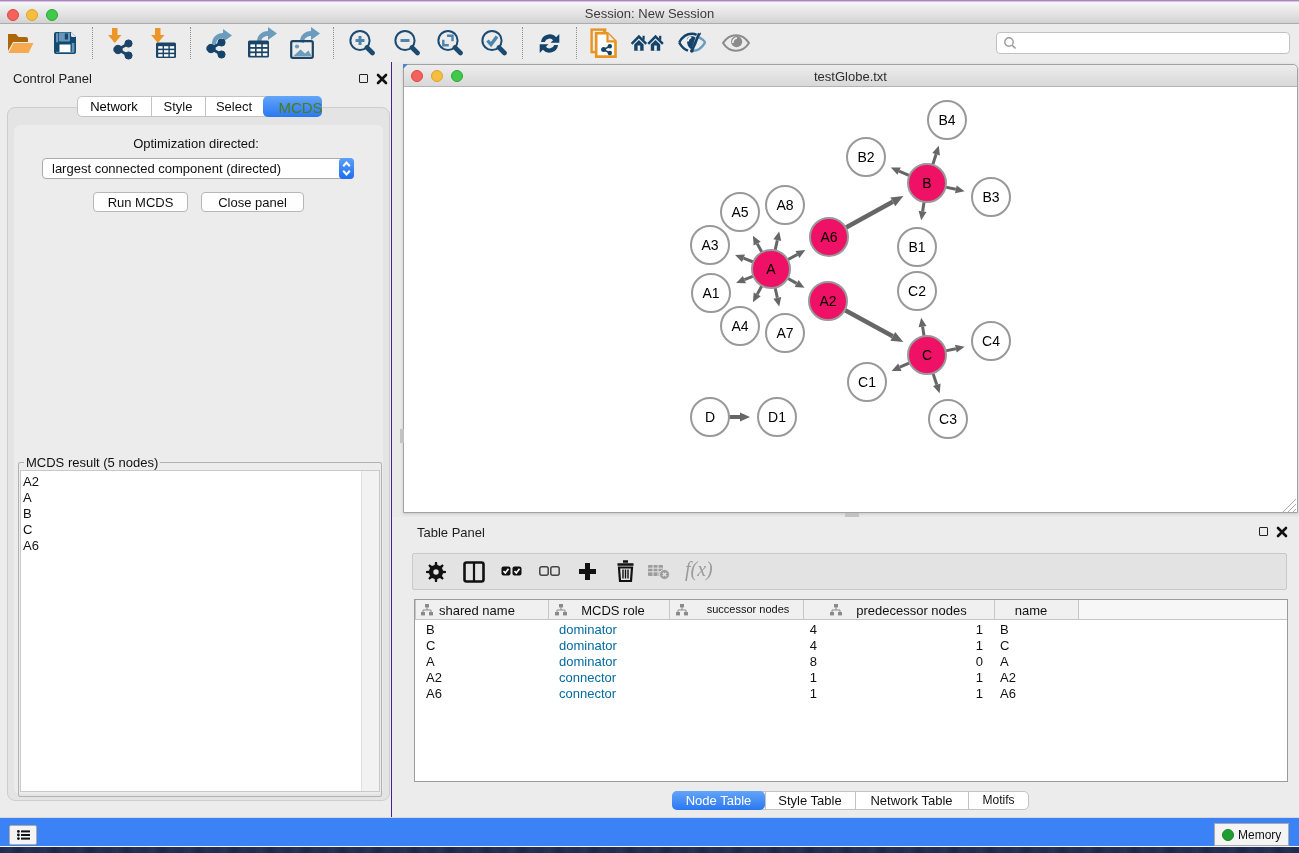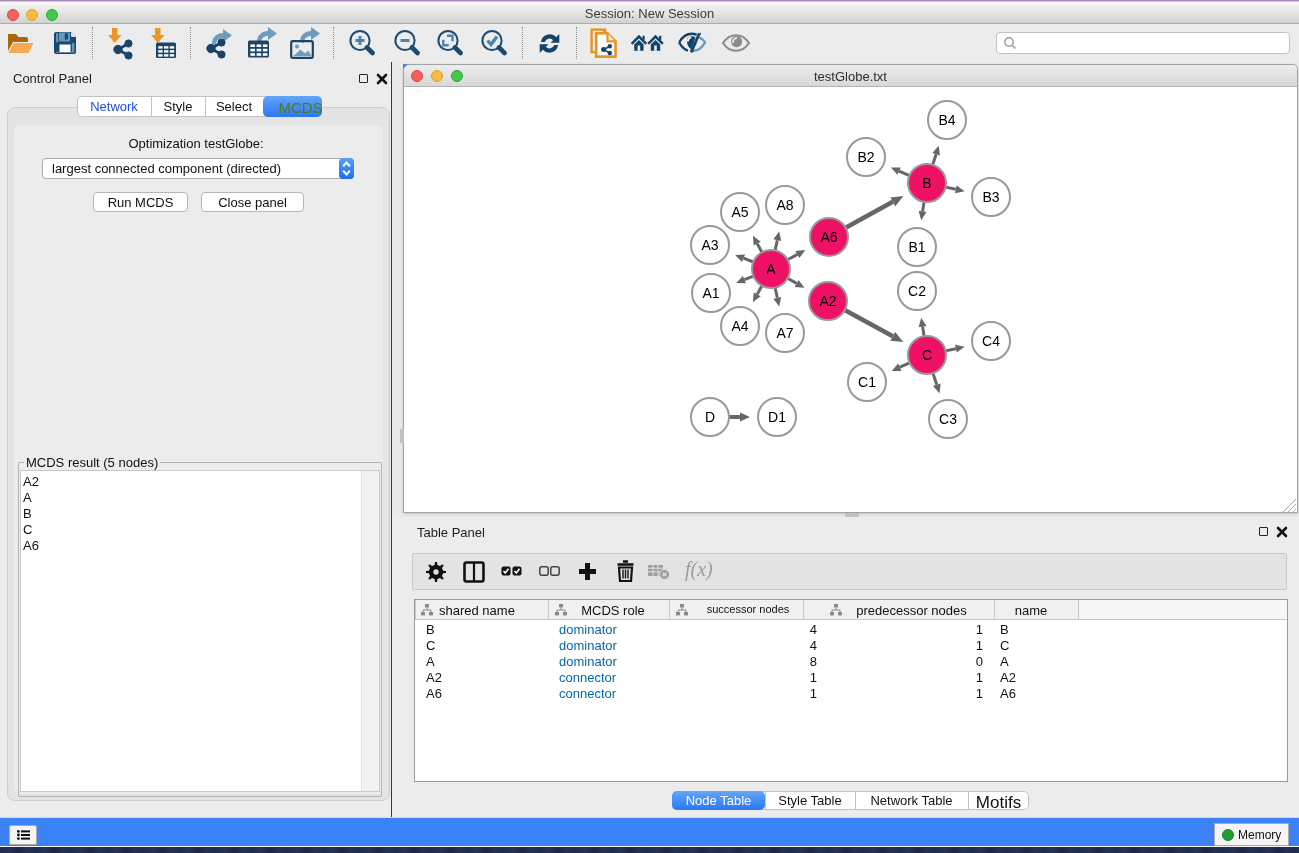--- a/index.html
+++ b/index.html
@@ -198,26 +198,26 @@
     <path d="M2 2 L10 10 M10 2 L2 10" stroke="#111" stroke-width="2.6" stroke-linecap="round"></path>
   </svg>
 
   <div class="abs" style="left:7px;top:45px;width:383px;height:694px;background:#e4e4e4;border:1px solid #cdcdcd;border-radius:8px;"></div>
   <div class="abs" style="left:14px;top:63px;width:369px;height:669px;background:#ececec;border-radius:6px;"></div>
 
   <div class="abs" style="left:77px;top:34px;width:245px;height:21px;background:#fff;border:1px solid #c3c3c3;border-radius:5px;"></div>
   <div class="abs" style="left:151px;top:34px;width:1px;height:21px;background:#c3c3c3;"></div>
   <div class="abs" style="left:205px;top:34px;width:1px;height:21px;background:#c3c3c3;"></div>
   <div class="abs" style="left:263px;top:34px;width:59px;height:21px;background:linear-gradient(#63a5f8,#2a77f3);border-radius:5px;"></div>
-  <div class="abs" style="left:77px;top:37px;width:74px;height:16px;text-align:center;font-size:13px;color:#1d4ed8;">Network</div>
+  <div class="abs" style="left:77px;top:37px;width:74px;height:16px;text-align:center;font-size:13px;color:#000000;">Network</div>
   <div class="abs" style="left:151px;top:37px;width:54px;height:16px;text-align:center;font-size:13px;color:#111;">Style</div>
   <div class="abs" style="left:205px;top:37px;width:58px;height:16px;text-align:center;font-size:13px;color:#111;">Select</div>
   <div class="abs" style="left:263px;top:37px;width:75px;height:16px;text-align:center;font-size:15px;color:#4d7c0f;">MCDS</div>
 
-  <div class="abs" style="left:0;top:74px;width:392px;text-align:center;font-size:13px;color:#111;">Optimization testGlobe:</div>
+  <div class="abs" style="left:0;top:74px;width:392px;text-align:center;font-size:13px;color:#111;">Optimization directed:</div>
   <div class="abs" style="left:42px;top:96px;width:312px;height:21px;background:#fff;border:1px solid #ababab;border-radius:4px;"></div>
   <div class="abs" style="left:52px;top:99px;font-size:13px;color:#111;">largest connected component (directed)</div>
   <div class="abs" style="left:339px;top:96px;width:15px;height:21px;background:linear-gradient(#5ba0f8,#1e6ef0);border-radius:4px;"></div>
   <svg class="abs" style="left:341px;top:99px" width="11" height="15" viewBox="0 0 11 15">
     <path d="M2.2 5.2 L5.5 1.6 L8.8 5.2" fill="none" stroke="#fff" stroke-width="2"></path>
     <path d="M2.2 9.8 L5.5 13.4 L8.8 9.8" fill="none" stroke="#fff" stroke-width="2"></path>
   </svg>
 
   <div class="abs" style="left:93px;top:130px;width:95px;height:20px;background:#fefefe;border:1px solid #b7b7b7;border-radius:4px;text-align:center;font-size:13px;color:#111;line-height:19px;">Run MCDS</div>
   <div class="abs" style="left:201px;top:130px;width:103px;height:20px;background:#fefefe;border:1px solid #b7b7b7;border-radius:4px;text-align:center;font-size:13px;color:#111;line-height:19px;">Close panel</div>
@@ -443,21 +443,21 @@
   </div>
 
   <div class="abs" style="left:280px;top:274px;width:357px;height:19px;background:#fff;border:1px solid #c3c3c3;border-radius:5px;"></div>
   <div class="abs" style="left:280px;top:274px;width:93px;height:19px;background:linear-gradient(#63a5f8,#2a77f3);border-radius:5px;"></div>
   <div class="abs" style="left:373px;top:274px;width:1px;height:19px;background:#c3c3c3;"></div>
   <div class="abs" style="left:463px;top:274px;width:1px;height:19px;background:#c3c3c3;"></div>
   <div class="abs" style="left:576px;top:274px;width:1px;height:19px;background:#c3c3c3;"></div>
   <div class="abs" style="left:280px;top:276px;width:93px;text-align:center;font-size:13px;color:#fff;">Node Table</div>
   <div class="abs" style="left:373px;top:276px;width:90px;text-align:center;font-size:13px;color:#111;">Style Table</div>
   <div class="abs" style="left:463px;top:276px;width:113px;text-align:center;font-size:13px;color:#111;">Network Table</div>
-  <div class="abs" style="left:576px;top:276px;width:61px;text-align:center;font-size:17px;color:#111;">Motifs</div>
+  <div class="abs" style="left:576px;top:276px;width:61px;text-align:center;font-size:12px;color:#111;">Motifs</div>
 </div>
 
 <div class="abs" id="statusbar" style="left:0;top:817px;width:1299px;height:30px;background:#3b82f6;border-top:1px solid #d8d8d8;">
   <div class="abs" style="left:9px;top:7px;width:28px;height:20px;background:#f4f4f4;border:1px solid #ababab;border-radius:2px;"></div>
   <svg class="abs" style="left:17px;top:12px" width="13" height="10" viewBox="0 0 13 10">
     <g fill="#111">
       <circle cx="1.4" cy="1.4" r="1.4"></circle>
         <circle cx="1.4" cy="5" r="1.4"></circle>
         <circle cx="1.4" cy="8.6" r="1.4"></circle>
       <rect x="4" y="0.4" width="9" height="2"></rect>

